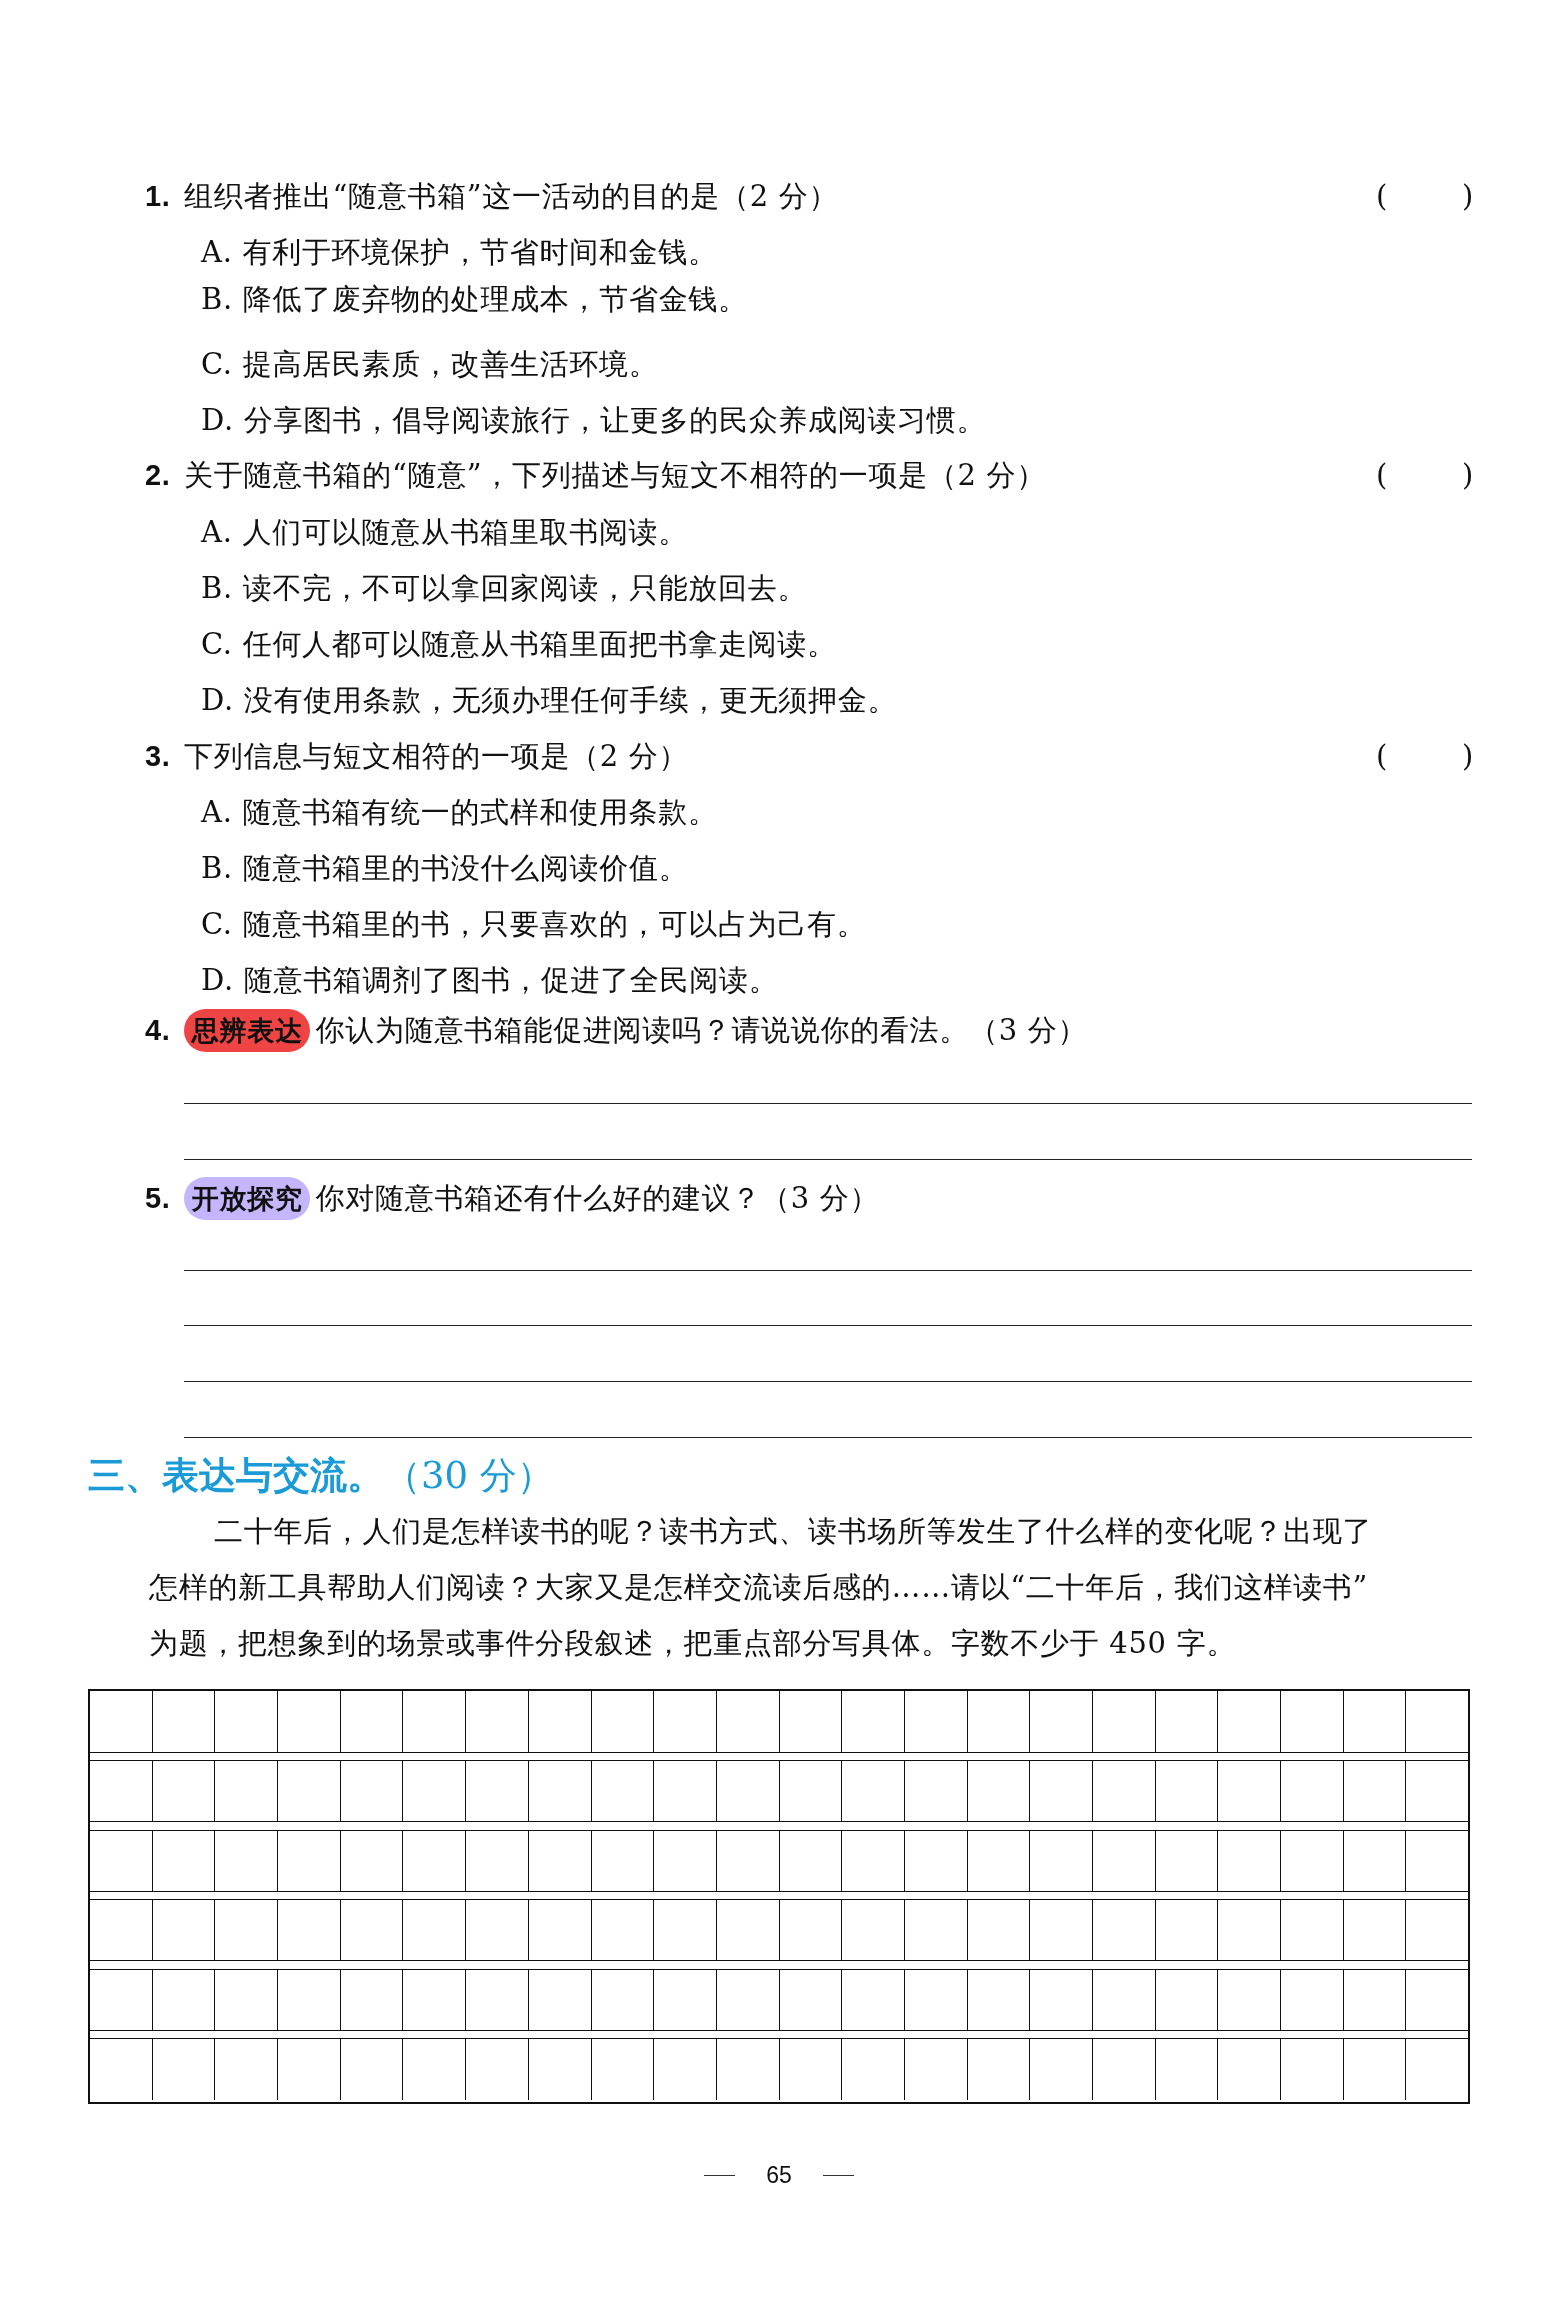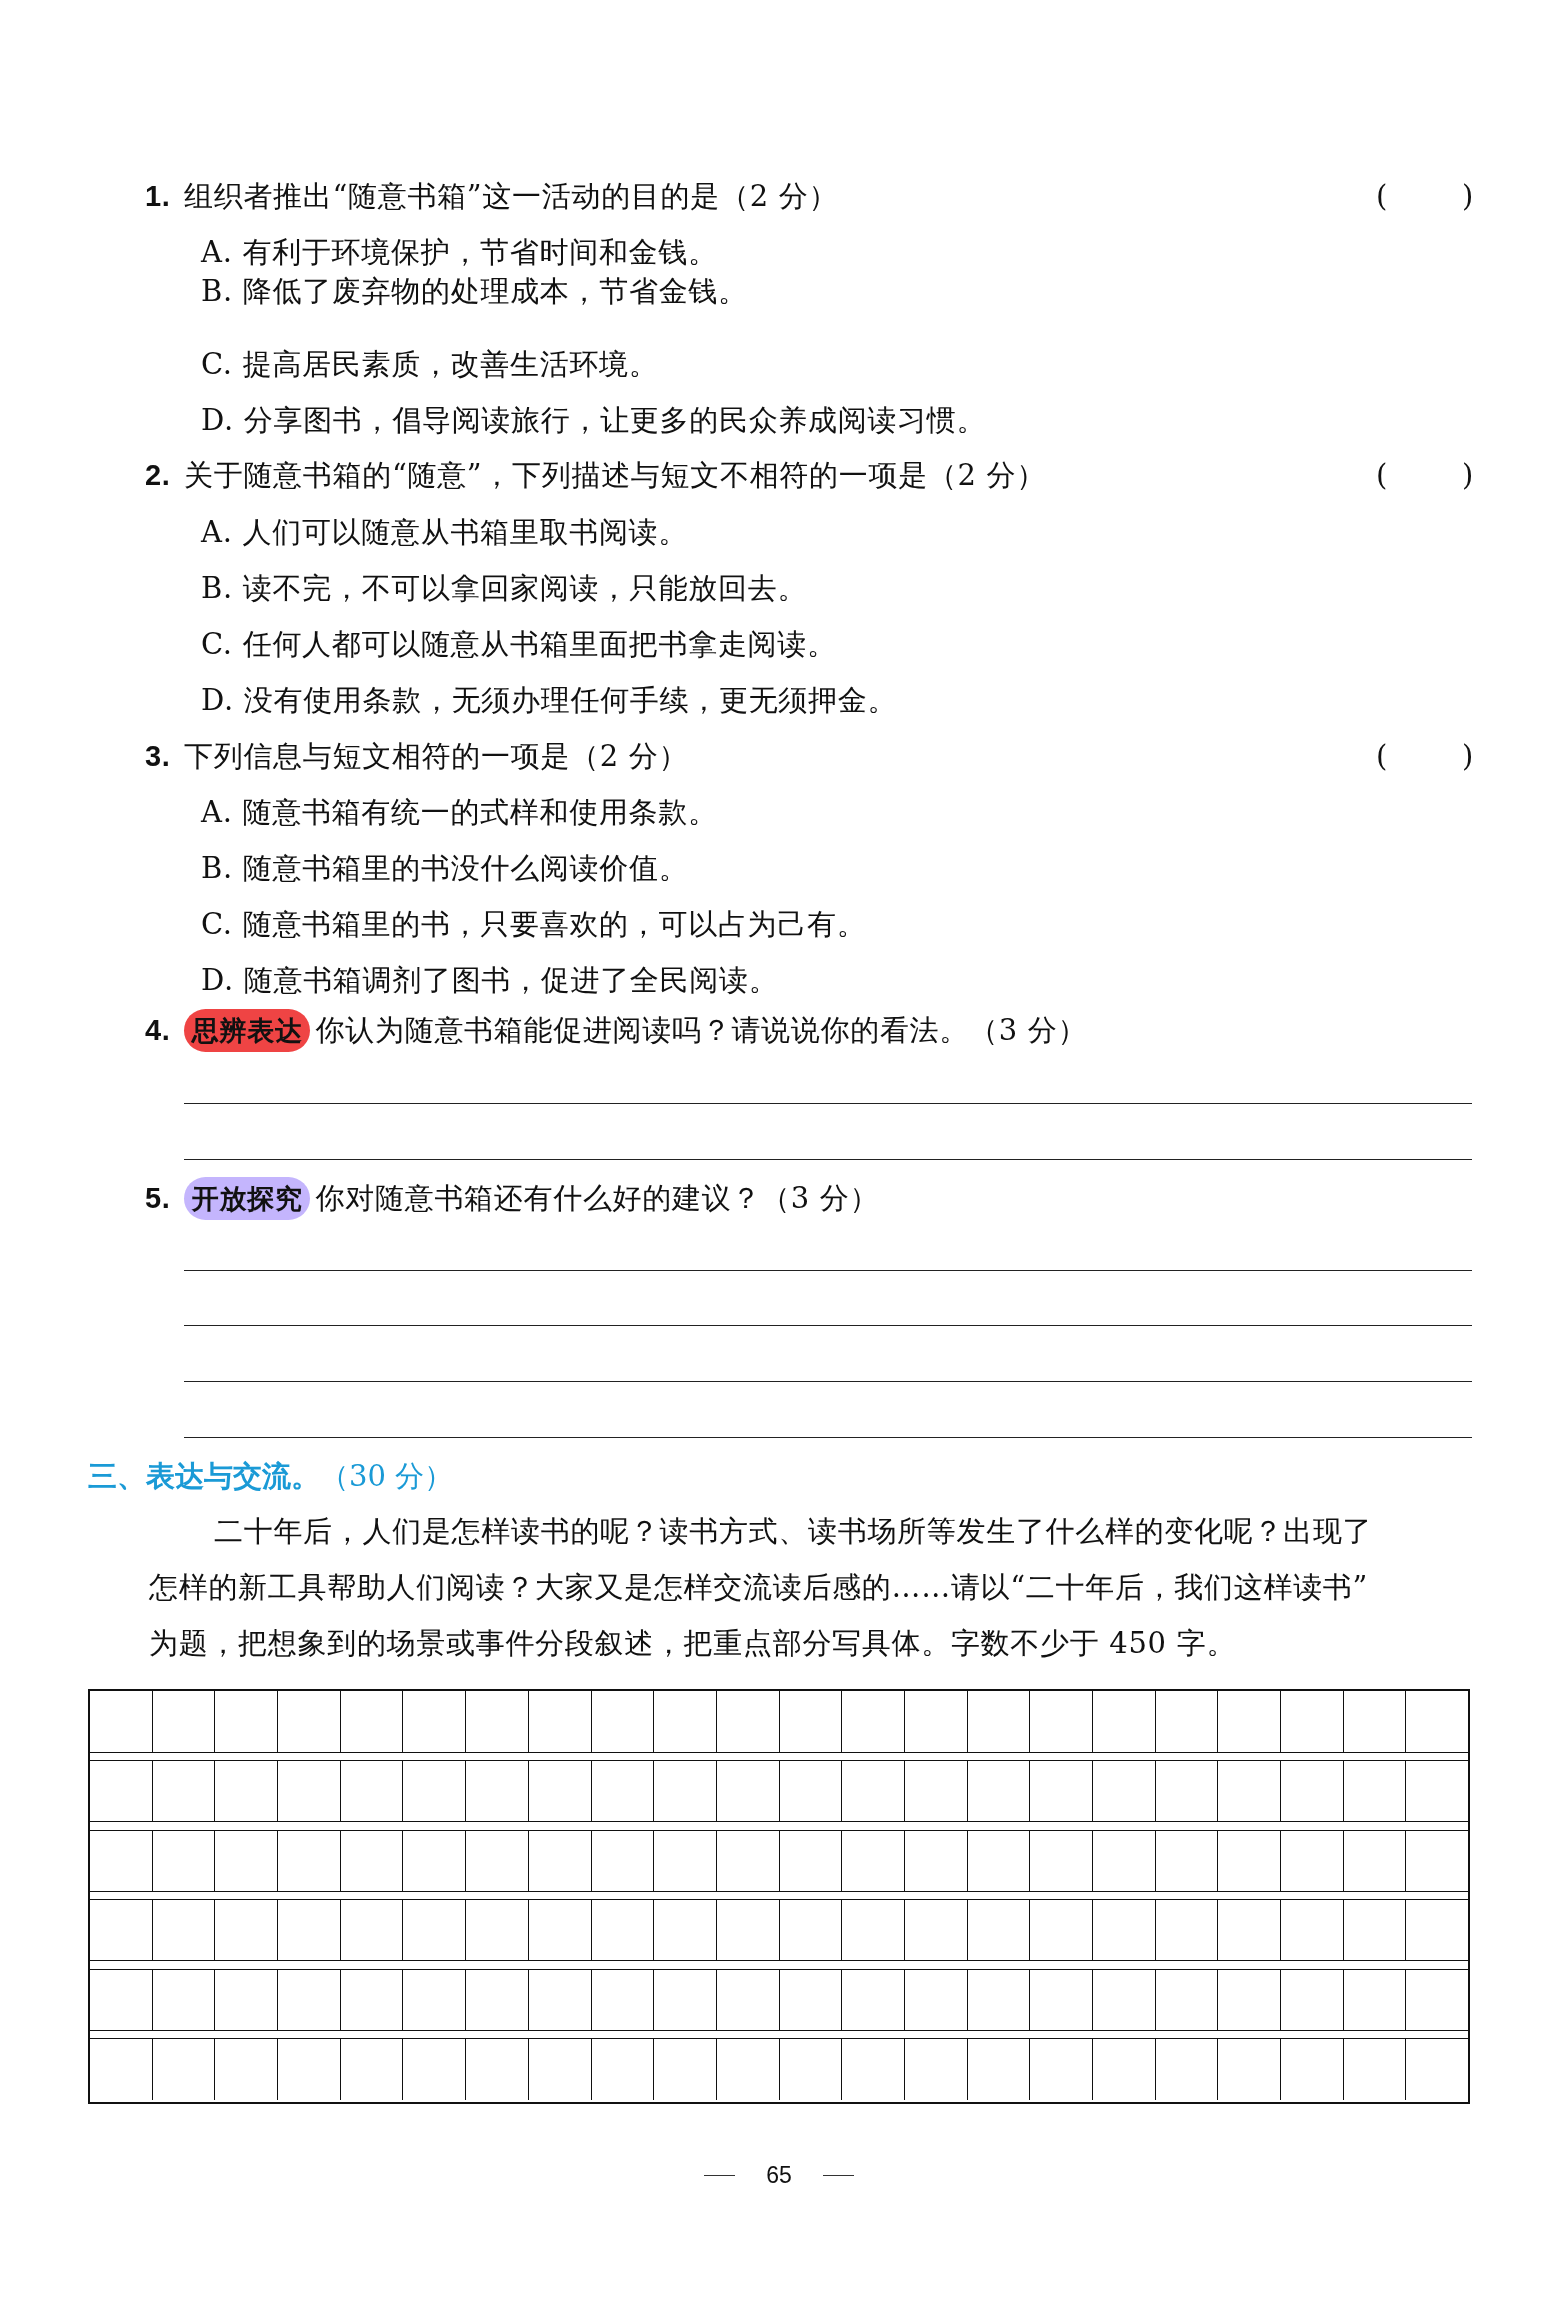--- a/index.html
+++ b/index.html
@@ -7,21 +7,21 @@
          font-family:"DejaVu Serif","Liberation Serif",serif; color:#111; }
   .line { position:absolute; height:56px; line-height:56px; font-size:29px; white-space:nowrap; letter-spacing:0.7px; }
   .qnum { position:absolute; left:145px; font-family:"Liberation Sans","DejaVu Sans",sans-serif; font-weight:bold; font-size:29px; }
   .qtext { position:absolute; left:184px; }
   .opt { left:185px;margin-left:16px; }
   .bracket { position:absolute; left:1376px; width:98px; display:flex; justify-content:space-between; font-size:29px; }
   .badge { display:inline-block; background:#a9daf5; border-radius:22px; padding:0 7.8px; height:43px; line-height:43px;
            font-family:"DejaVu Sans","Liberation Sans",sans-serif; font-weight:bold; font-size:27px; color:#111;
            vertical-align:middle; margin-right:5.2px; position:relative; top:-2px; }
   .ansline { position:absolute; left:184px; width:1288px; height:0; border-top:1.3px solid #222; }
-  .section-title { position:absolute; left:88px; top:1459px; height:34px; line-height:34px; font-size:29px; color:#1a9ad6;
+  .section-title { position:absolute; left:88px; top:1459px; height:34px; line-height:34px; font-size:37px; color:#1a9ad6;
                    font-family:"DejaVu Sans","Liberation Sans",sans-serif; font-weight:bold; white-space:nowrap; }
   .section-title .pts { font-family:"DejaVu Serif","Liberation Serif",serif; font-weight:normal; }
   .para { position:absolute; left:149px; width:1324px; font-size:29px; line-height:56px; text-align:justify; }
   .para .p1 { position:absolute; left:65px; white-space:nowrap; }
   .para .p2, .para .p3 { position:absolute; left:0; white-space:nowrap; }
   #grid { position:absolute; left:88px; top:1689px; width:1382px; height:415px; border:2.6px solid #111; box-sizing:border-box; }
   .grid-row { position:absolute; left:0; right:0; height:63px; display:flex; border-top:1.3px solid #111; border-bottom:1.3px solid #111; box-sizing:border-box; }
   .grid-row:first-child { border-top:none; }
   .grid-row:last-child { border-bottom:none; }
   .cell { flex:1; border-right:1.3px solid #111; }
@@ -35,21 +35,21 @@
 
 <div class="line" style="left:0;top:168px;width:1563px;">
   <span class="qnum">1.</span>
   <span class="qtext">组织者推出“随意书箱”这一活动的目的是（2 分）</span>
   <span class="bracket">
     <span>(</span>
     <span>)</span>
   </span>
 </div>
 <div class="line opt" style="top:224px;">A. 有利于环境保护，节省时间和金钱。</div>
-<div class="line opt" style="top:263px;">B. 降低了废弃物的处理成本，节省金钱。</div>
+<div class="line opt" style="top:271px;">B. 降低了废弃物的处理成本，节省金钱。</div>
 <div class="line opt" style="top:336px;">C. 提高居民素质，改善生活环境。</div>
 <div class="line opt" style="top:392px;">D. 分享图书，倡导阅读旅行，让更多的民众养成阅读习惯。</div>
 
 <div class="line" style="left:0;top:447px;width:1563px;">
   <span class="qnum">2.</span>
   <span class="qtext">关于随意书箱的“随意”，下列描述与短文不相符的一项是（2 分）</span>
   <span class="bracket">
     <span>(</span>
     <span>)</span>
   </span>

